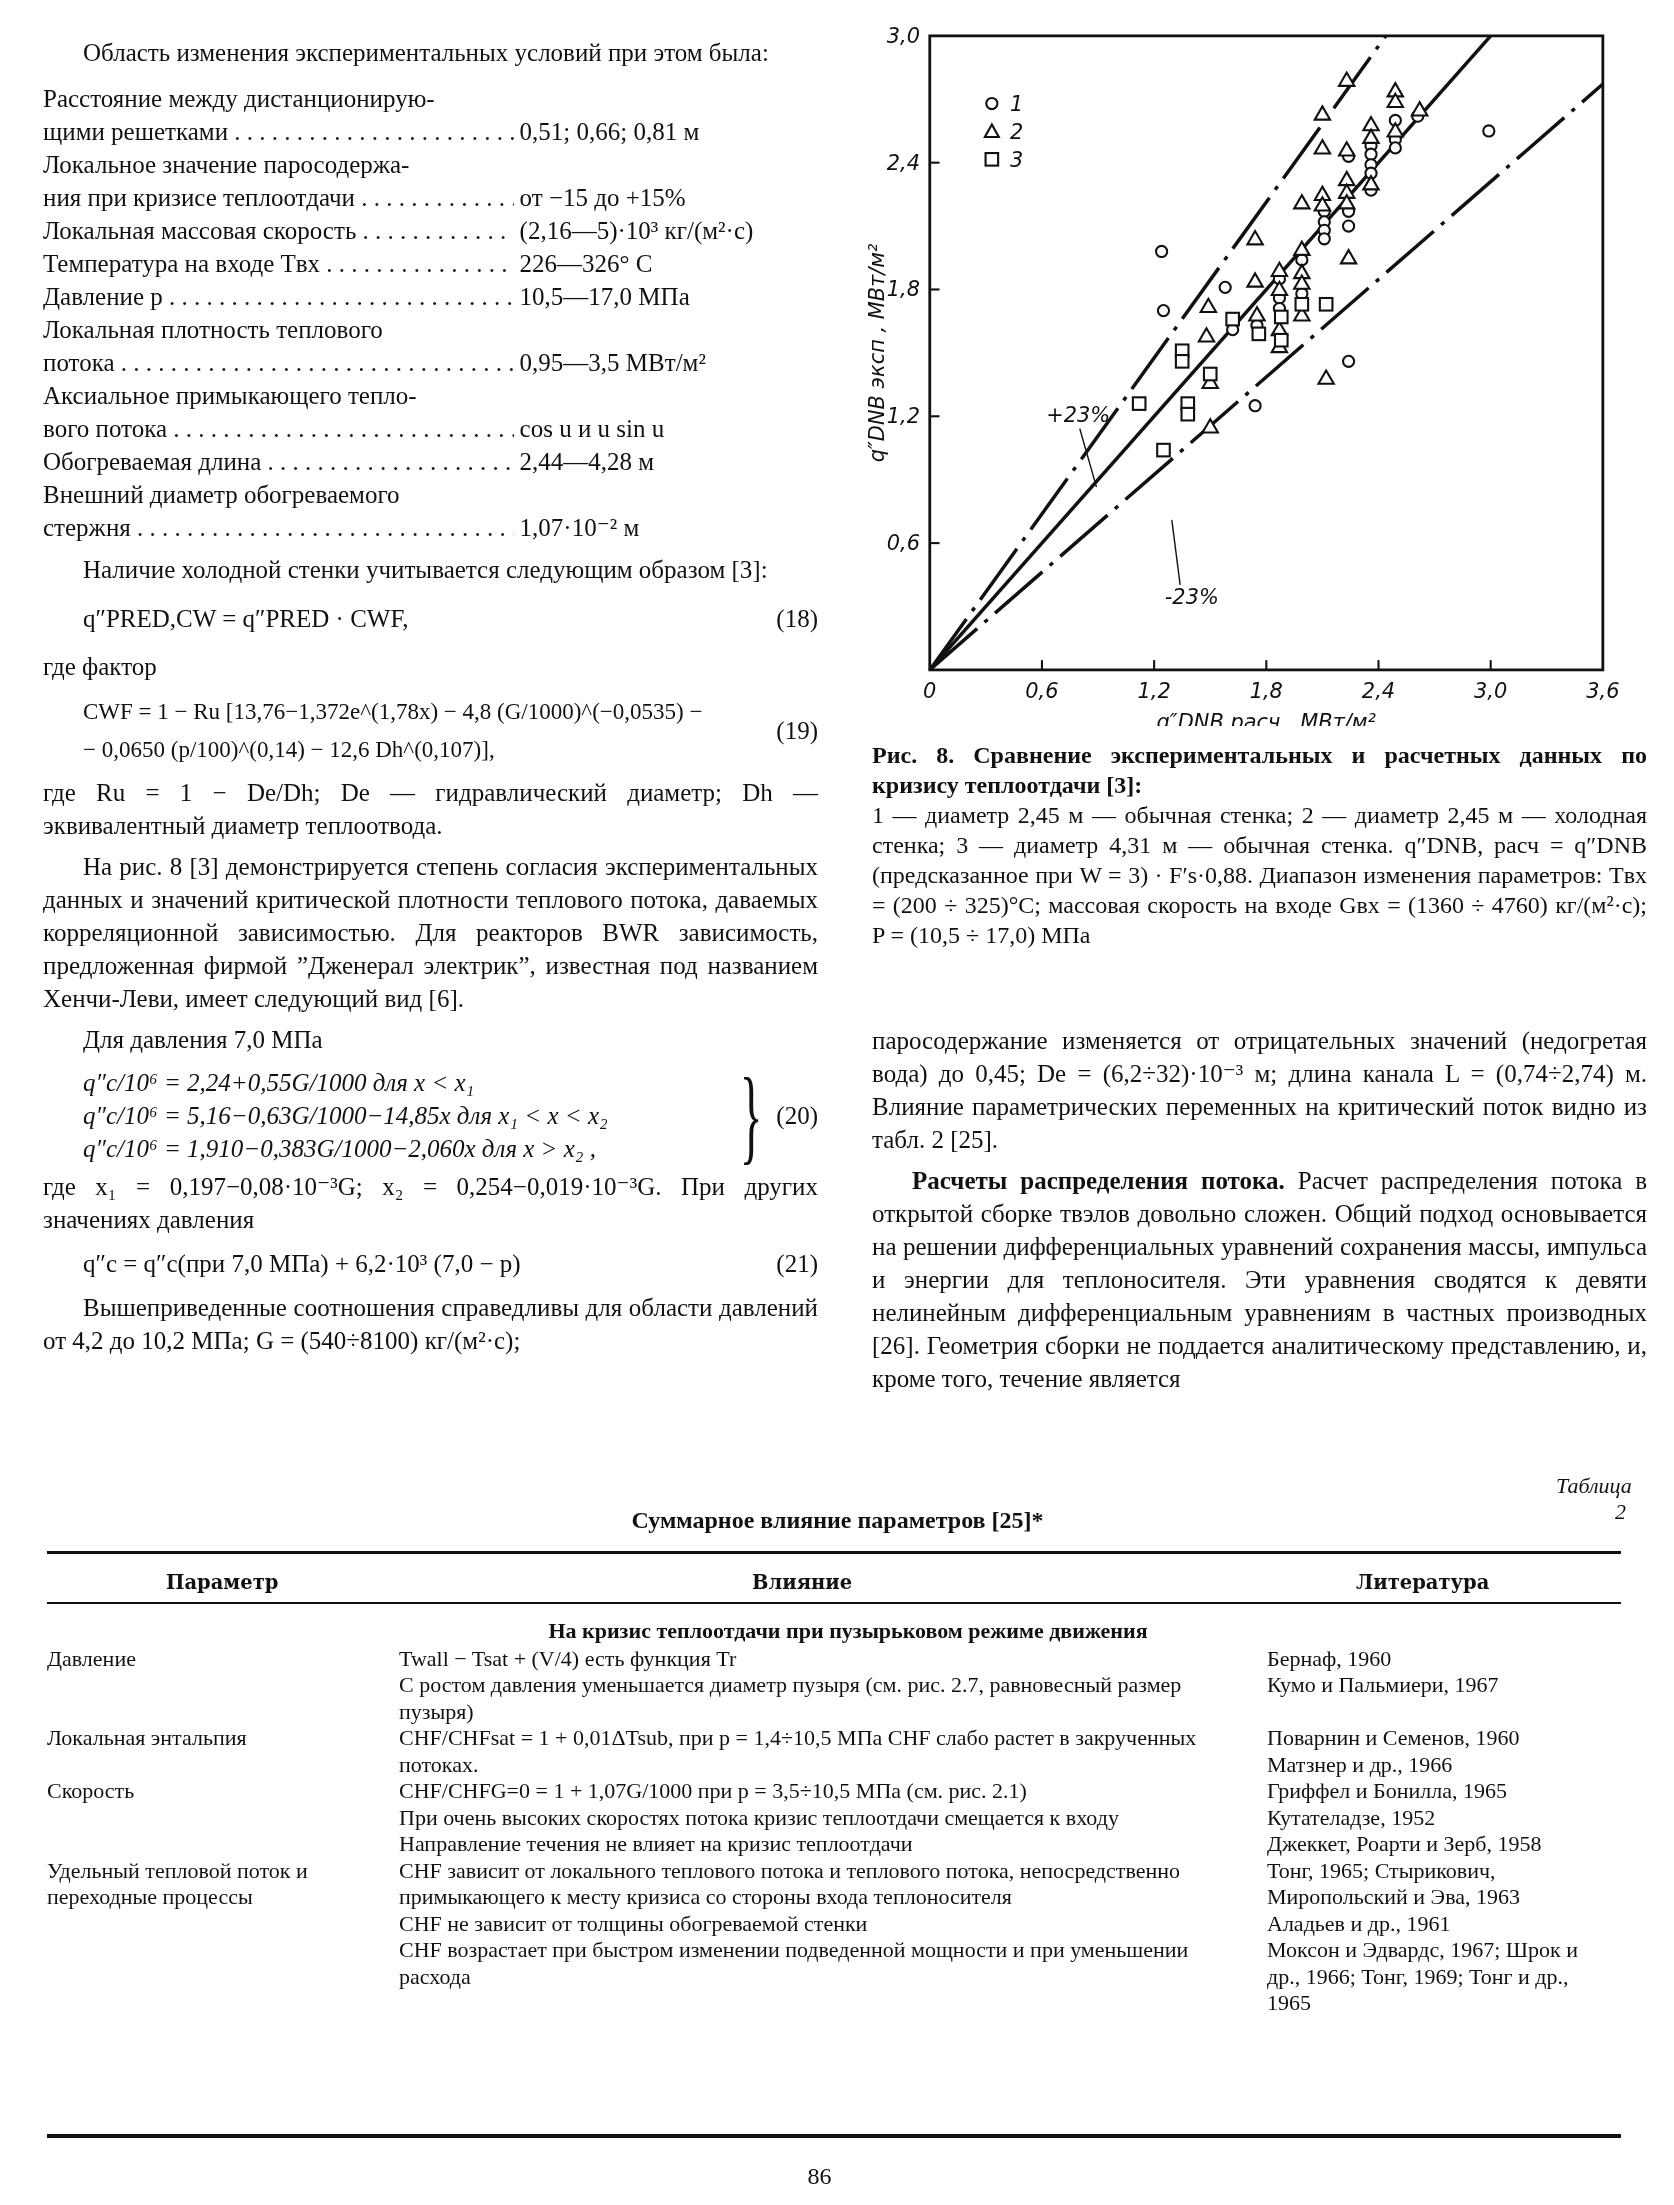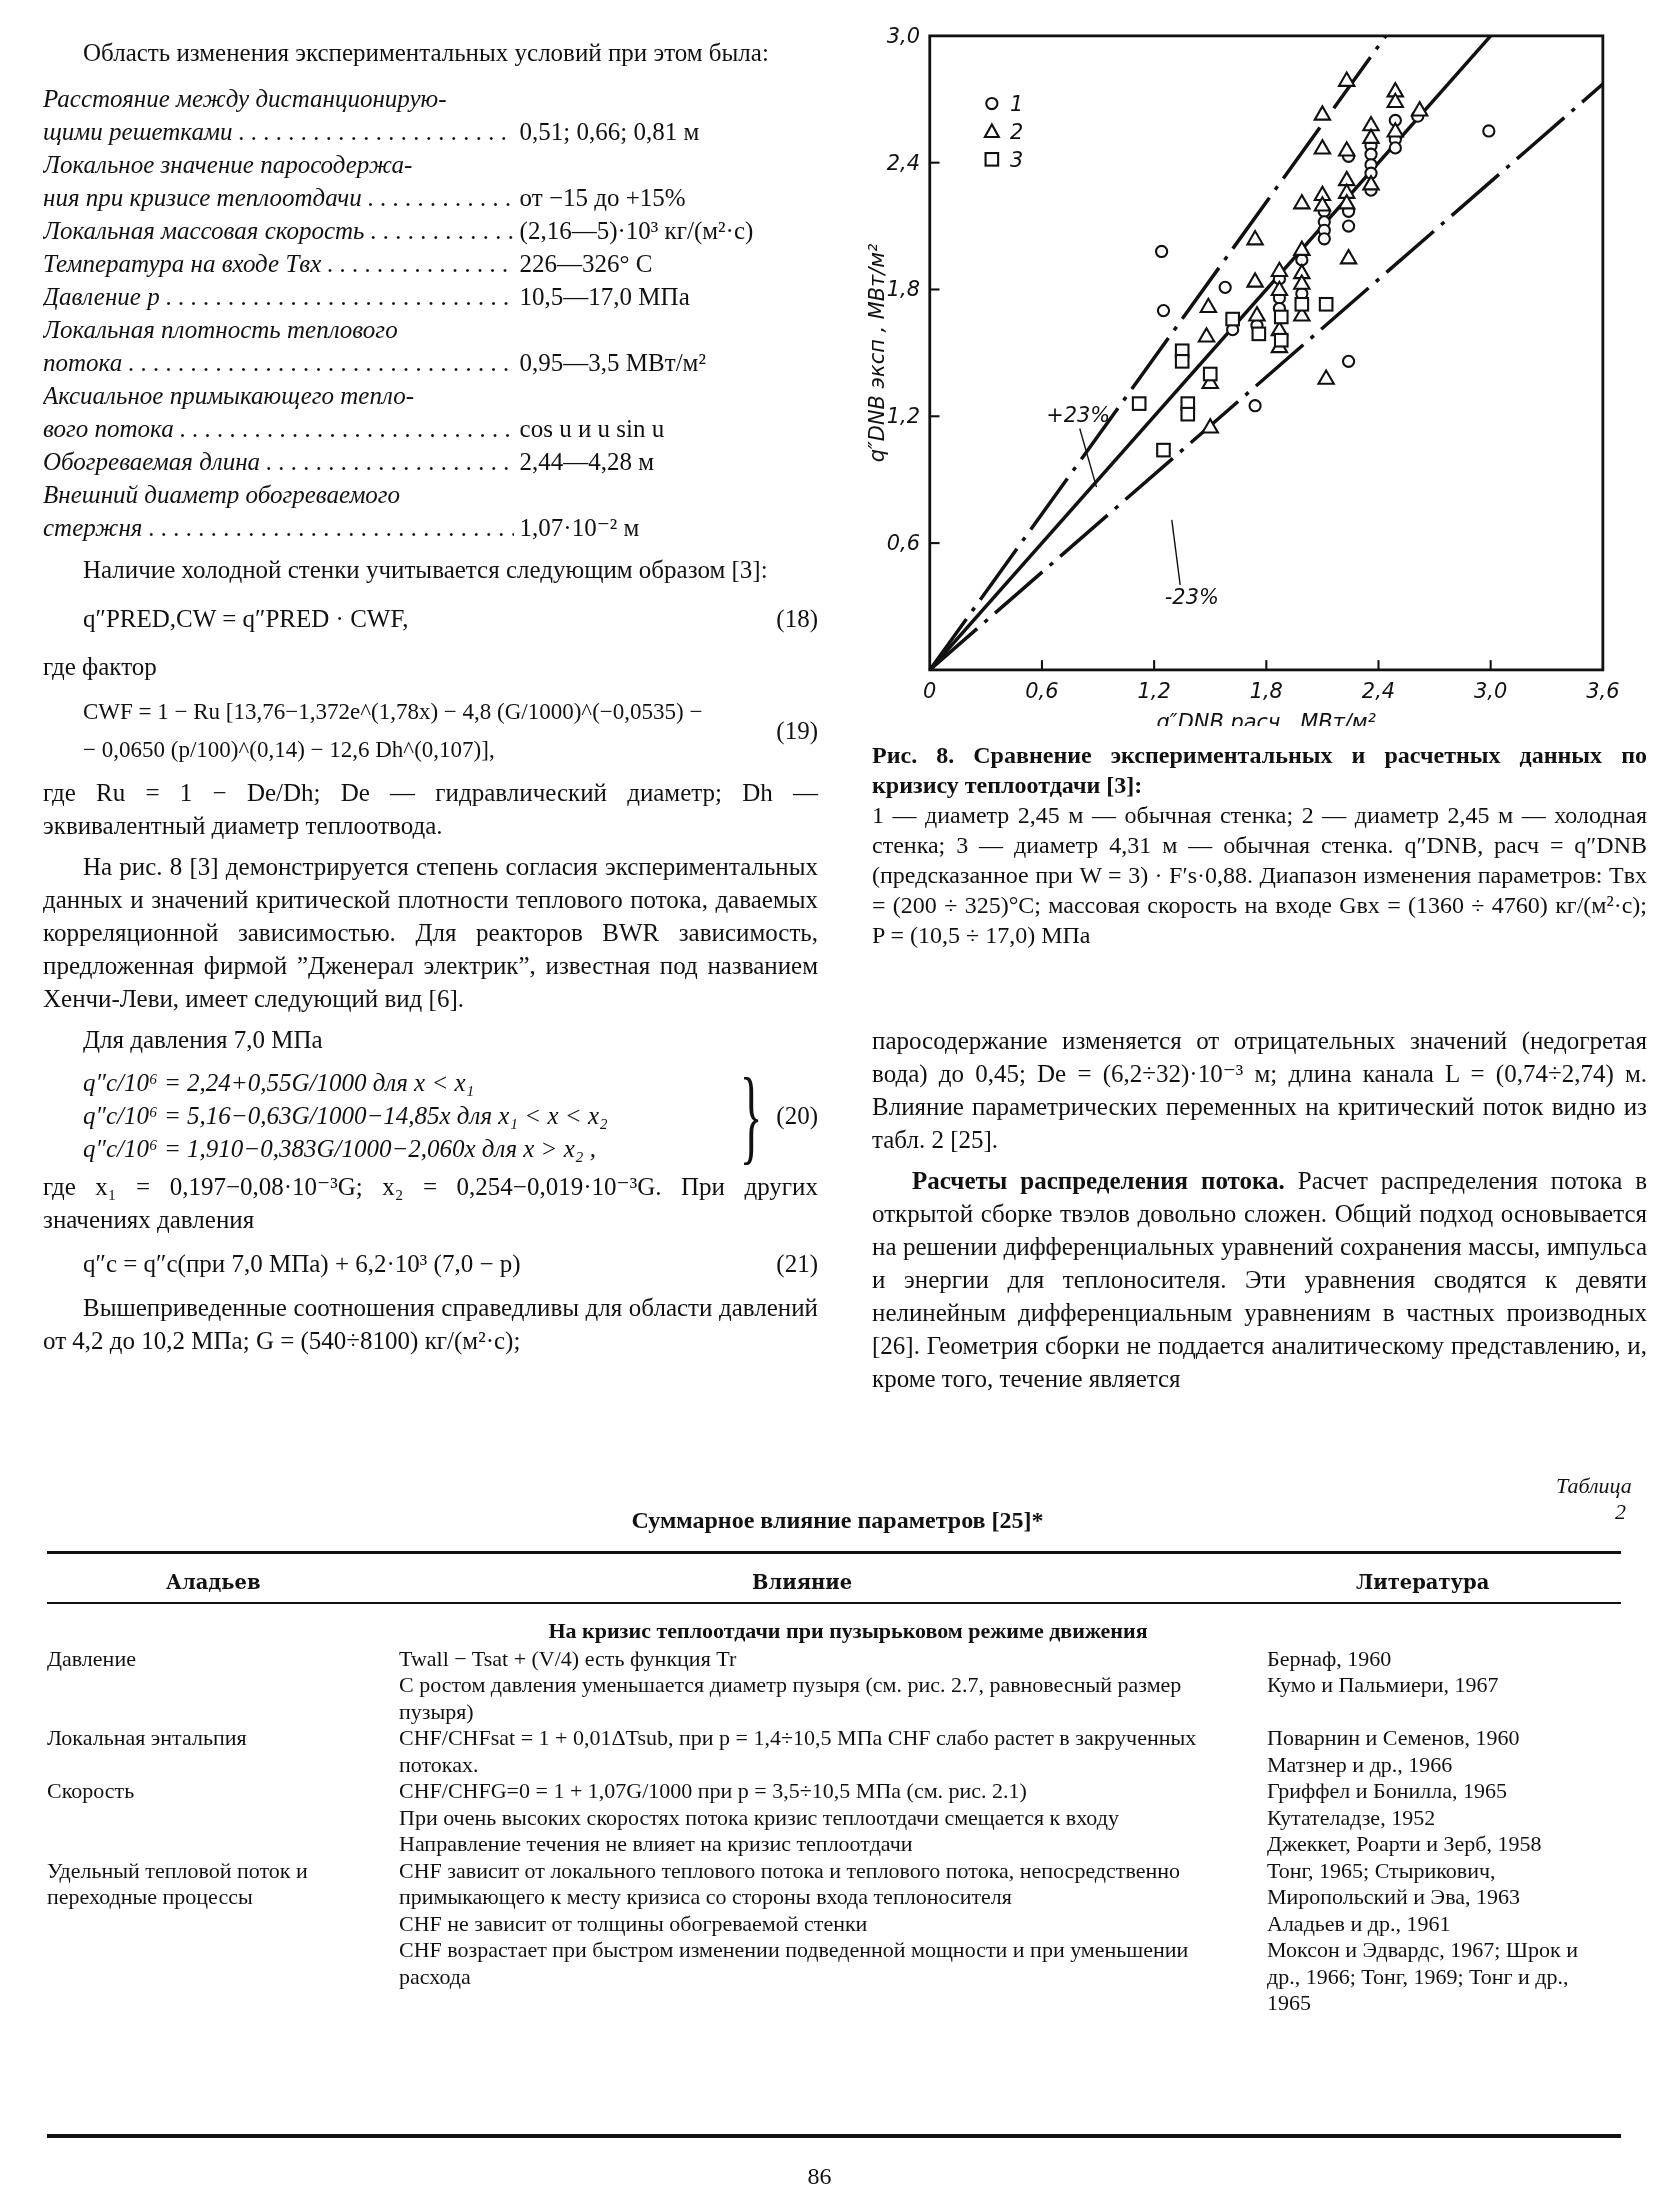--- a/index.html
+++ b/index.html
@@ -8,21 +8,21 @@
     font-family: "Liberation Serif", "DejaVu Serif", serif;
     color: #111;
   }
   .abs { position: absolute; }
   .col-left { left: 43px; top: 28px; width: 775px; font-size: 25px; line-height: 33px; }
   .col-right-text { left: 872px; width: 775px; font-size: 25px; line-height: 33px; }
   p { margin: 0; text-align: justify; }
   .indent { text-indent: 40px; margin-top: 8px; }
   .params { margin-top: 12.6px; }
   .prow { display: flex; }
-  .prow .pl { width: 471px; white-space: nowrap; overflow: hidden; font-style: italic; }
+  .prow .pl { width: 471px; white-space: nowrap; overflow: hidden; }
   .prow .pl.lead::after { content: " . . . . . . . . . . . . . . . . . . . . . . . . . . . . . . . . . . . . . . . . . . . . . . . . . . . . . . . . . . . . . . . . . . . . . . . ."; }
   .prow .pv { white-space: nowrap; padding-left: 5.6px; }
   .eq { display: flex; justify-content: space-between; align-items: center; }
   .eq .ebody { padding-left: 40px; font-style: normal; }
   .it { font-style: italic; }
   .b { font-weight: bold; }
   .cap { font-size: 24px; line-height: 30px; }
   .cap p { text-align: justify; }
   .sys { display: flex; align-items: center; padding-left: 40px; margin: 9.8px 0 5.6px; }
   .sys .lines { flex: 1; }
@@ -274,21 +274,21 @@
 
 <div class="abs col-right-text" style="top:1024px">
   <p>паросодержание изменяется от отрицательных значений (недогретая вода) до 0,45; De = (6,2÷32)·10⁻³ м; длина канала L = (0,74÷2,74) м. Влияние параметрических переменных на критический поток видно из табл. 2 [25].</p>
   <p class="indent"><span class="b">Расчеты распределения потока.</span><span> Расчет распределения потока в открытой сборке твэлов довольно сложен. Общий подход основывается на решении дифференциальных уравнений сохранения массы, импульса и энергии для теплоносителя. Эти уравнения сводятся к девяти нелинейным дифференциальным уравнениям в частных производных [26]. Геометрия сборки не поддается аналитическому представлению, и, кроме того, течение является</span></p>
 </div>
 
 <div class="abs tbl-caption">Таблица 2</div>
 <div class="abs tbl-title">Суммарное влияние параметров [25]*</div>
 <div class="rule" style="top:1551px;height:2.8px"></div>
 <div class="abs tbl-head" style="left:47px;width:1574px">
-  <span class="th" style="left:119px">Аладьев</span>
+  <span class="th" style="left:119px">Параметр</span>
   <span class="th" style="left:705px">Влияние</span>
   <span class="th" style="left:1309px">Литература</span>
 </div>
 <div class="rule" style="top:1602px;height:2.1px"></div>
 <div class="abs tbody">
   <div class="tsec">На кризис теплоотдачи при пузырьковом режиме движения</div>
   <div id="table-rows">
       <div class="trow">
         <div class="tc1" style="white-space: pre-line; padding-right: 17px;">Давление</div>
         <div class="tc2" style="white-space: pre-line; padding-right: 17px;">Twall − Tsat + (V/4) есть функция Tr</div>

